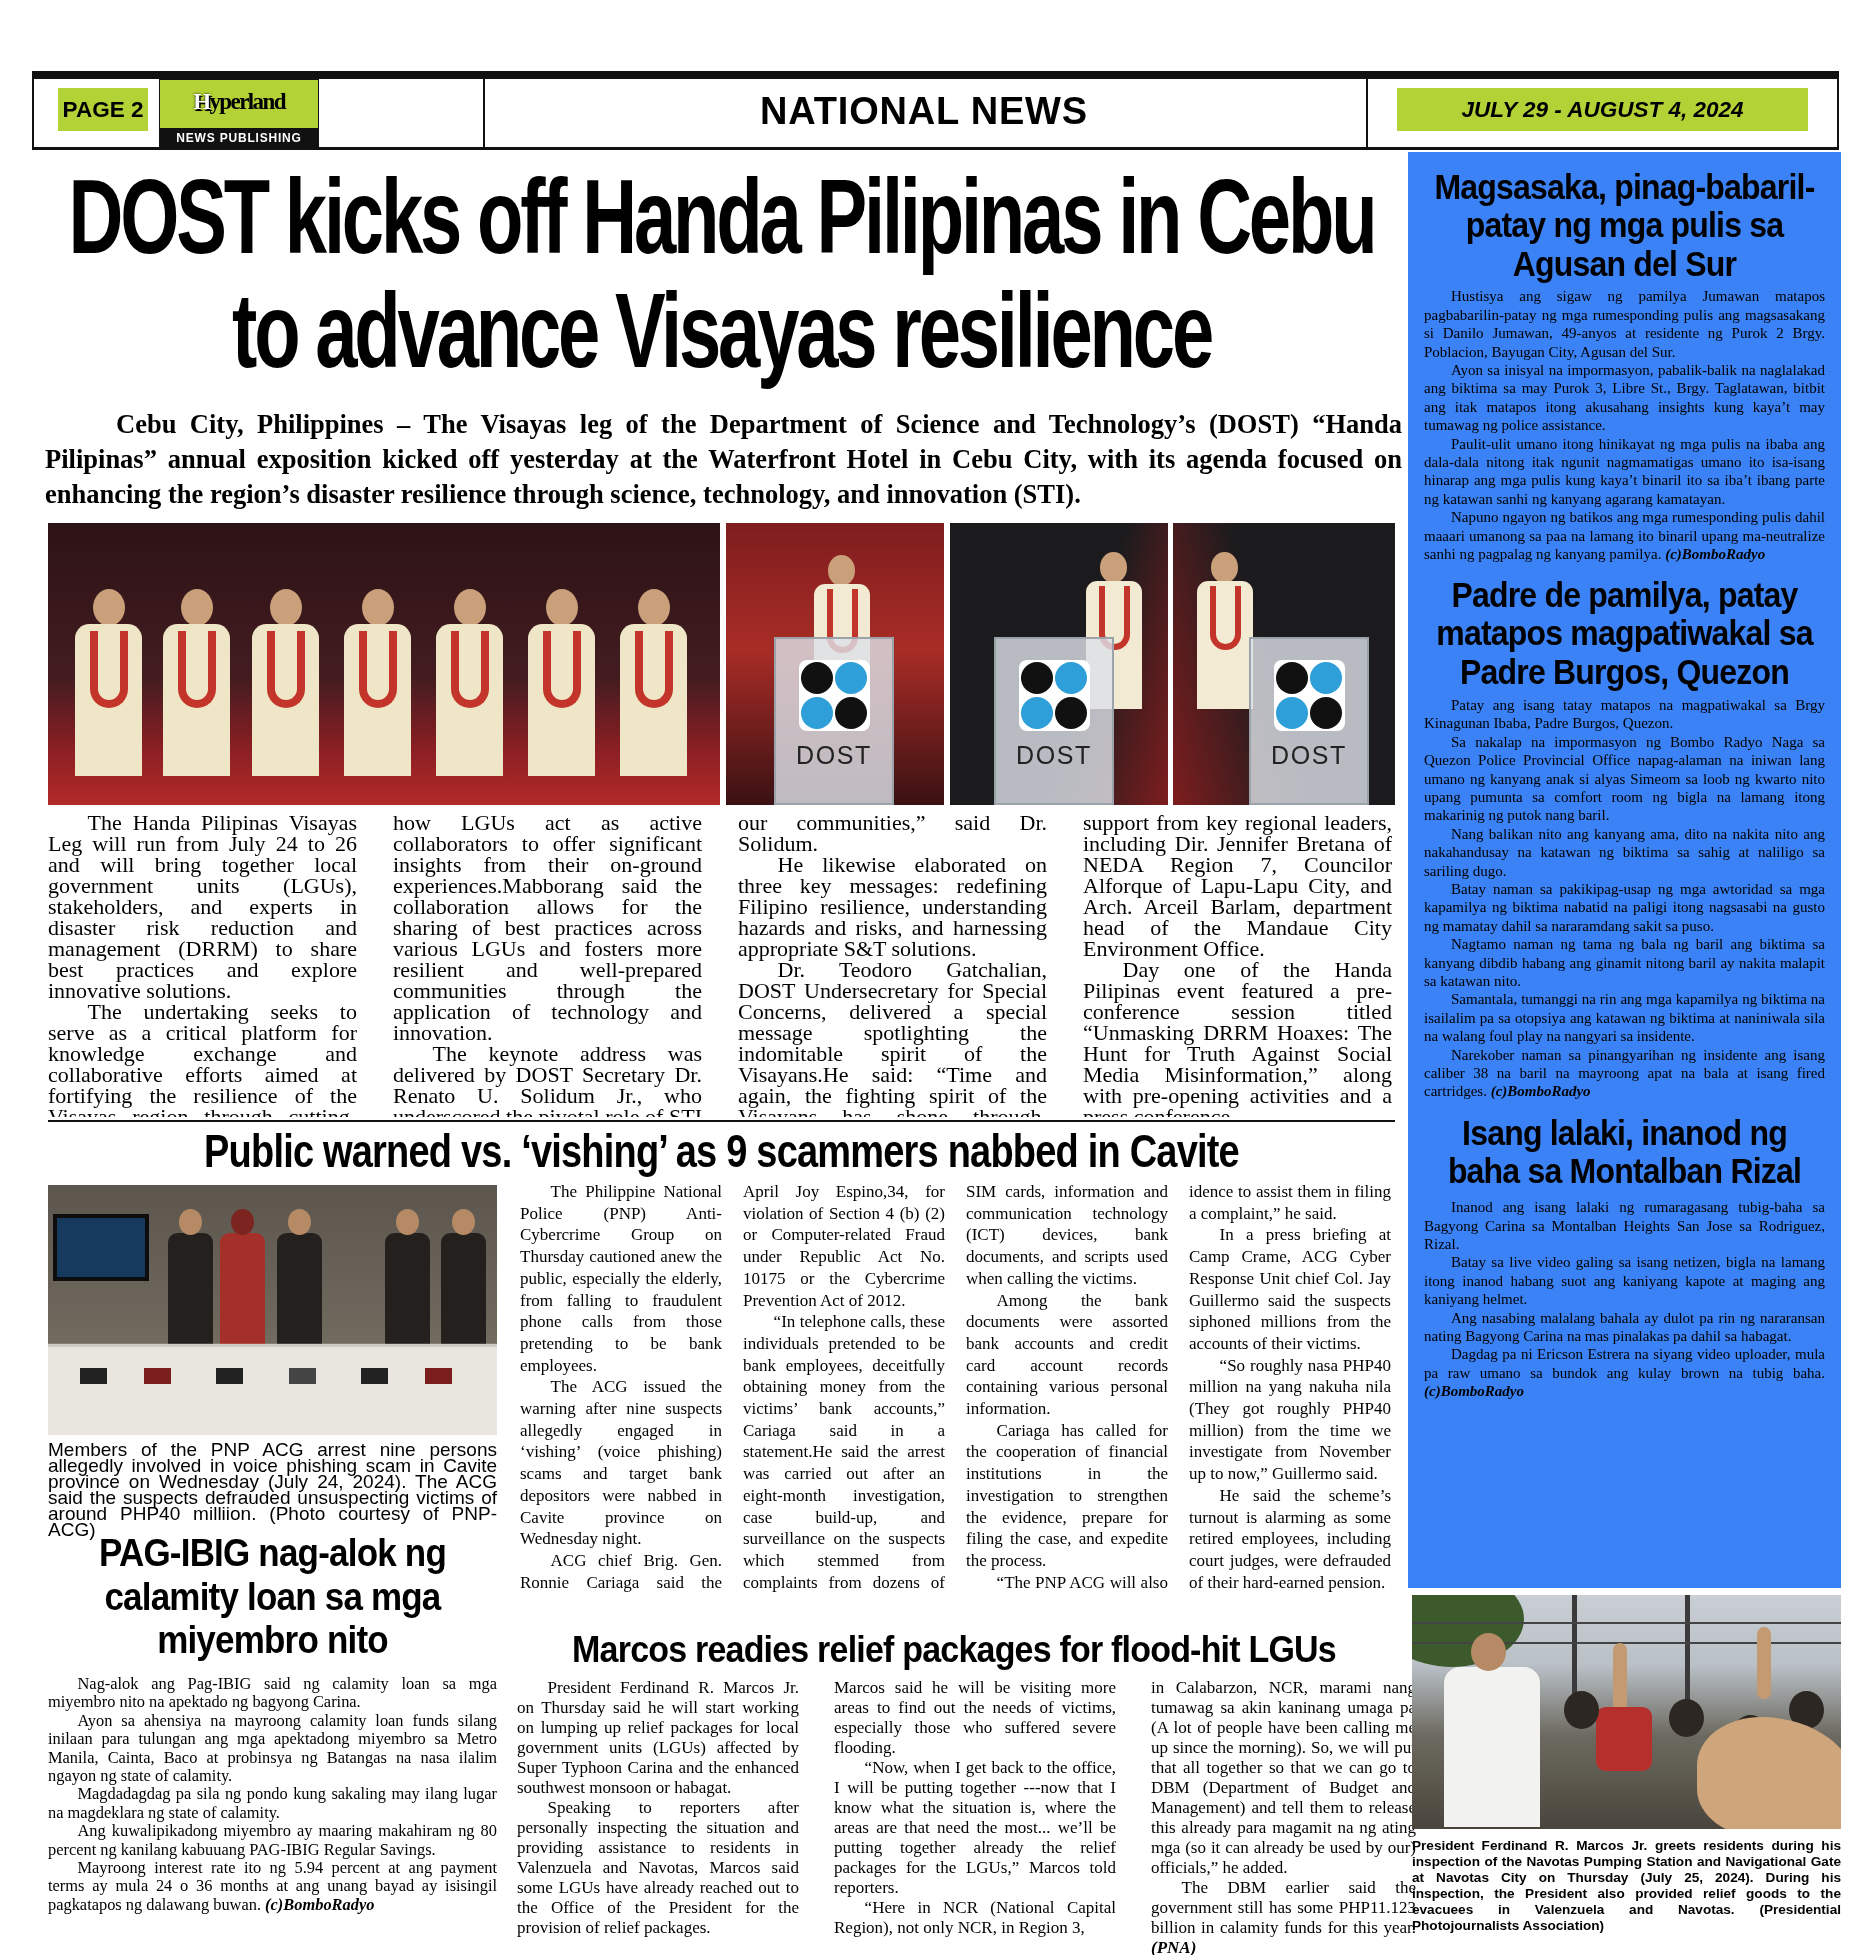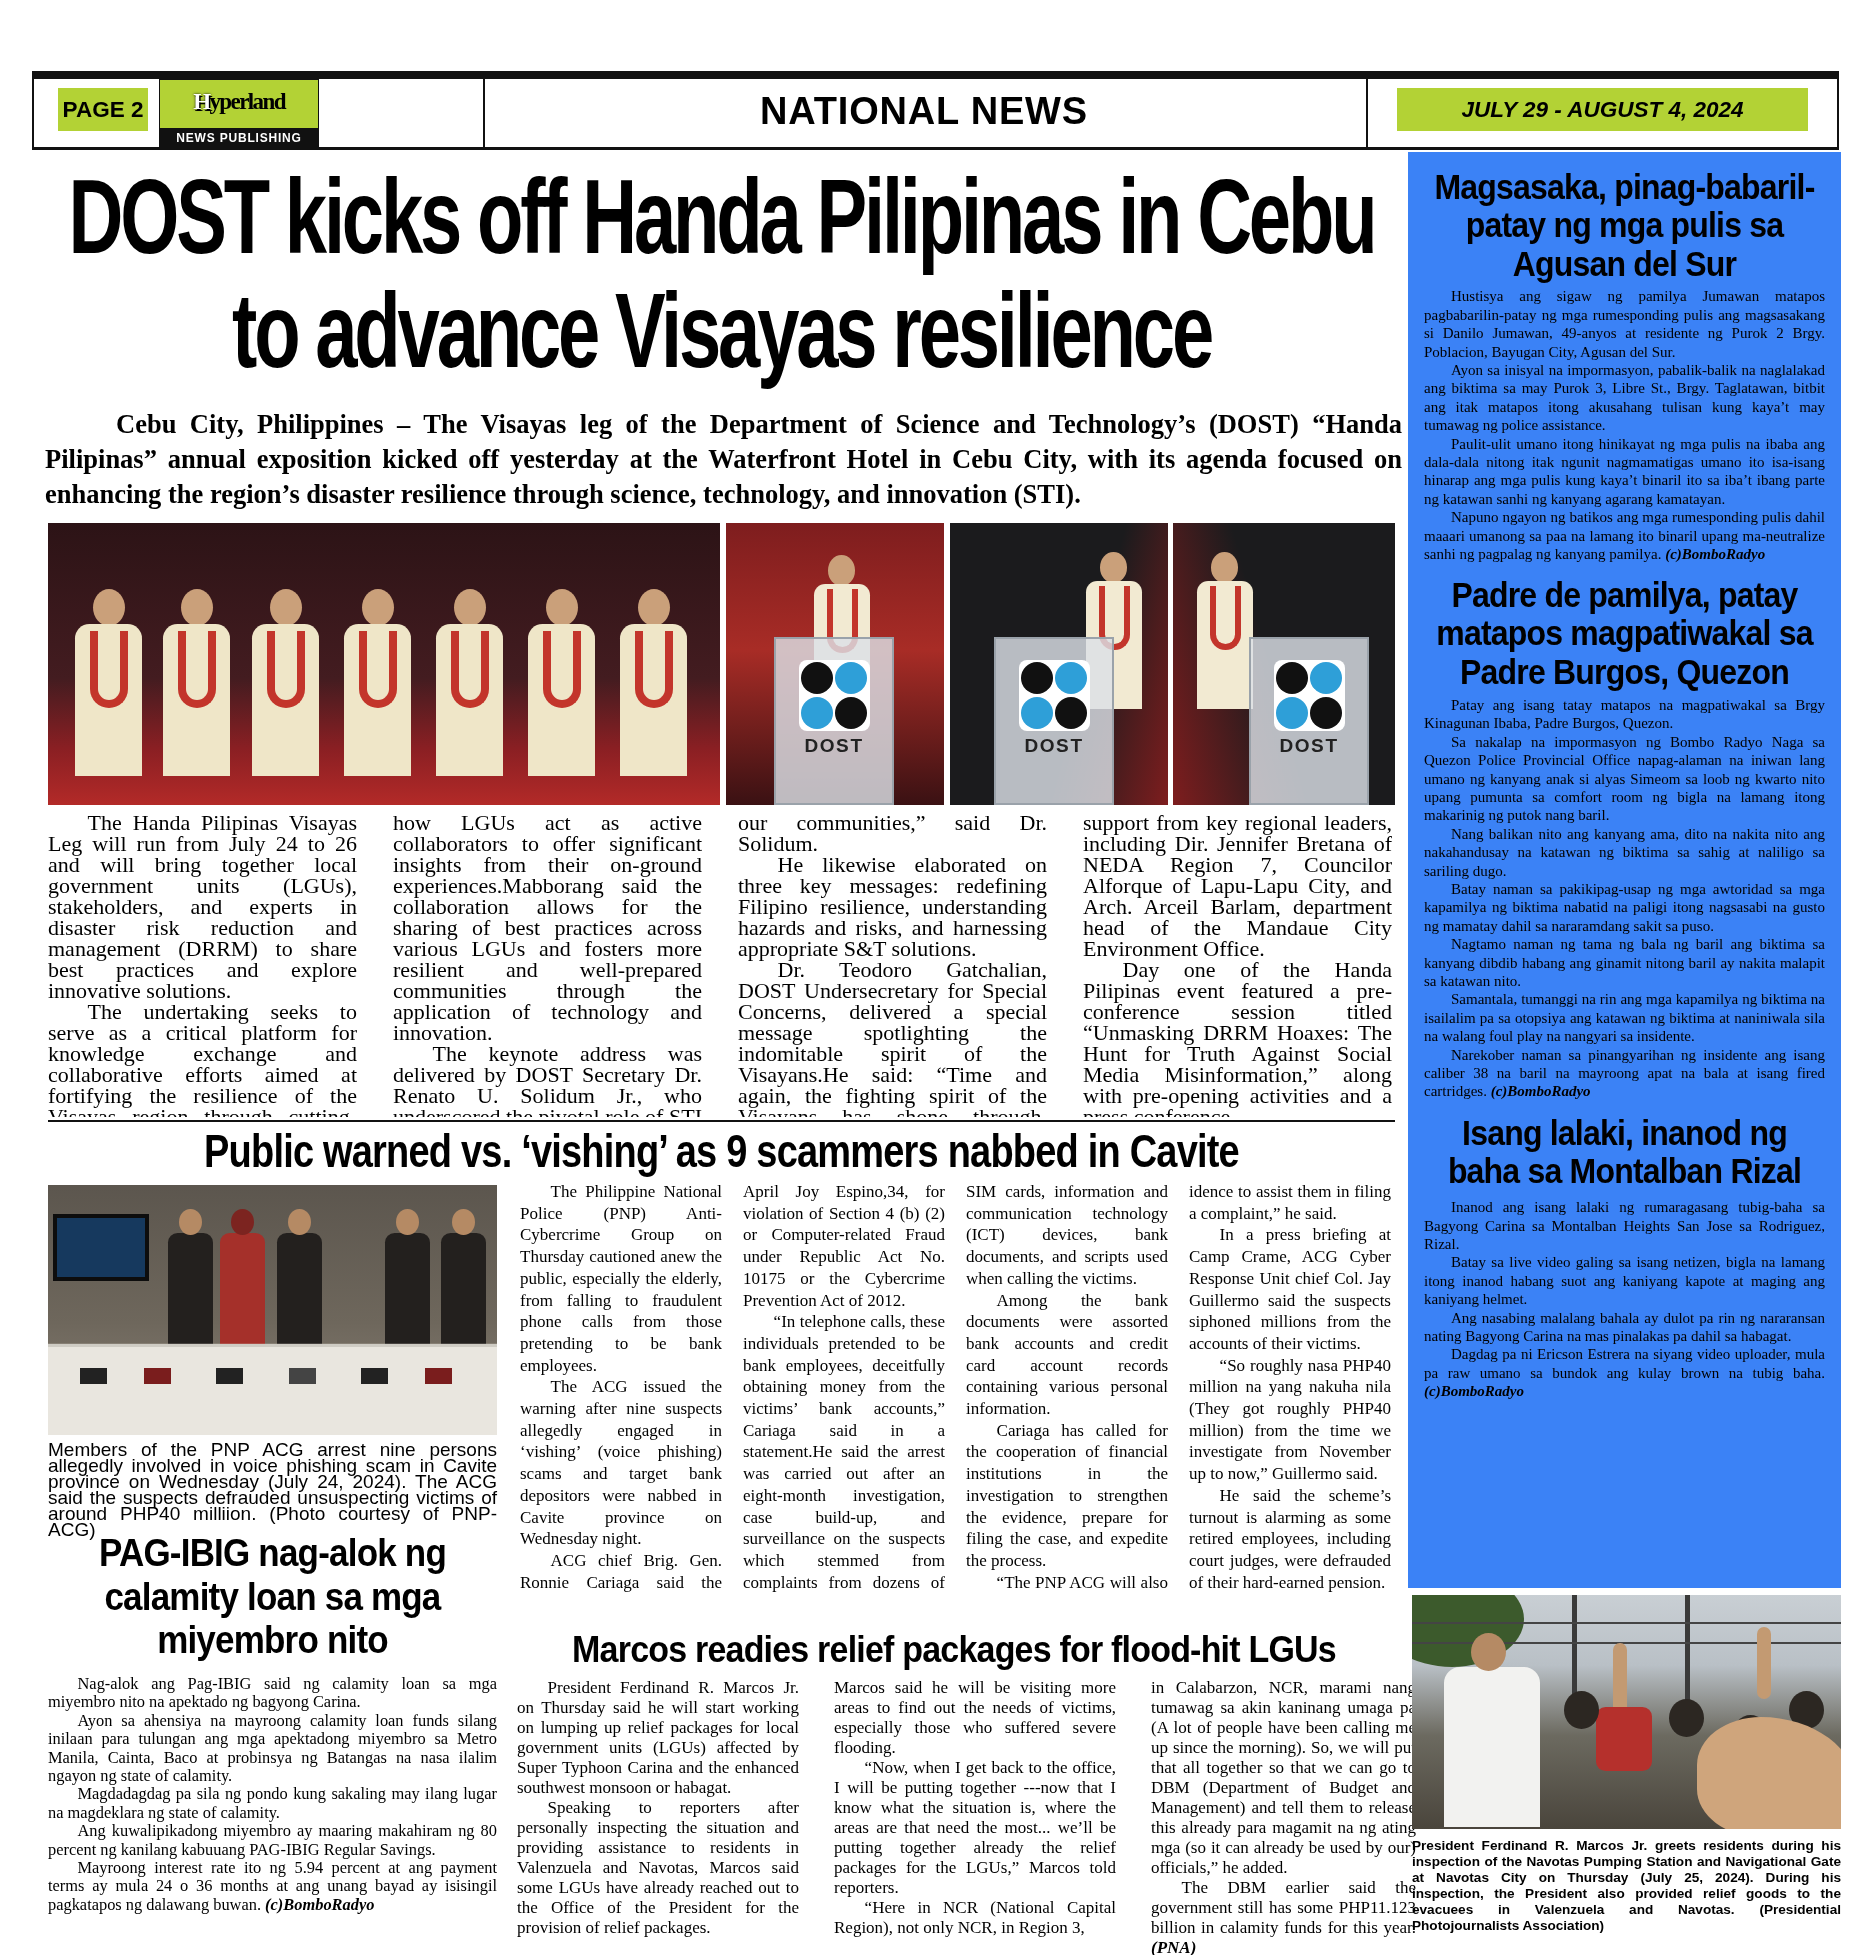--- a/index.html
+++ b/index.html
@@ -52,22 +52,22 @@
       border:6.4px solid #c3352b; border-top:none; }
   .podium { position:absolute; bottom:0; width:120px; height:168px; background:rgba(220,225,230,0.82);
       border:2.4px solid #9aa2aa; display:flex; flex-direction:column; align-items:center; }
   .dost-logo { margin-top:21px; position:relative; width:71px; height:71px; background:#fff; border-radius:8px; }
   .dost-logo i { position:absolute; width:32px; height:32px; border-radius:50%; }
   .dost-logo .tl { left:2.4px; top:2.4px;  background:#111; }
   .dost-logo .tr { right:2.4px; top:2.4px; background:#2e9fd8; }
   .dost-logo .bl { left:2.4px; bottom:2.4px; background:#2e9fd8; }
   .dost-logo .br { right:2.4px; bottom:2.4px; background:#111; }
   .dost-logo b { position:absolute; left:27px; top:27px; width:16px; height:16px; background:#fff; border-radius:50%; }
-  .podium-label { margin-top:4px; font-family:"Liberation Sans",sans-serif; font-weight:bold;
-      font-size:19px; color:#222; letter-spacing:1.6px; }
+  .podium-label { margin-top:10px; font-family:"Liberation Sans",sans-serif; font-weight:normal;
+      font-size:25px; color:#222; letter-spacing:1.6px; }
 
   
   .col { position:absolute; text-align:justify; overflow:hidden; }
   .col .para, .flowtext .para { text-indent:1.8em; }
   .col .para.noindent, .flowtext .para.noindent { text-indent:0; }
   .dost-col { top:812px; width:309px; height:305px; font-size:22px; line-height:21px; }
   .credit { font-weight:bold; font-style:italic; }
 
   .rule2 { position:absolute; left:48px; top:1120px; width:1347px; height:2.4px; background:#111; }
   .vishing-head { position:absolute; left:48px; top:1126px; width:1347px; text-align:center;
@@ -330,21 +330,21 @@
     </div>
   <div class="col marcos-col" style="left:1151px; width:265px">
       <p class="para noindent">in Calabarzon, NCR, marami nang tumawag sa akin kaninang umaga pa (A lot of people have been calling me up since the morning). So, we will put that all together so that we can go to DBM (Department of Budget and Management) and tell them to release this already para magamit na ng ating mga (so it can already be used by our) officials,” he added.</p>
       <p class="para">The DBM earlier said the government still has some PHP11.123 billion in calamity funds for this year.<span class="credit"> (PNA)</span></p>
     </div>
 
   <div class="sidebar">
     <div class="side-head">Magsasaka, pinag-babaril-patay ng mga pulis sa Agusan del Sur</div>
     <div class="flowtext">
         <p class="para">Hustisya ang sigaw ng pamilya Jumawan matapos pagbabarilin-patay ng mga rumesponding pulis ang magsasakang si Danilo Jumawan, 49-anyos at residente ng Purok 2 Brgy. Poblacion, Bayugan City, Agusan del Sur.</p>
-        <p class="para">Ayon sa inisyal na impormasyon, pabalik-balik na naglalakad ang biktima sa may Purok 3, Libre St., Brgy. Taglatawan, bitbit ang itak matapos itong akusahang tulisan kung kaya’t may tumawag ng police assistance.</p>
+        <p class="para">Ayon sa inisyal na impormasyon, pabalik-balik na naglalakad ang biktima sa may Purok 3, Libre St., Brgy. Taglatawan, bitbit ang itak matapos itong akusahang insights kung kaya’t may tumawag ng police assistance.</p>
         <p class="para">Paulit-ulit umano itong hinikayat ng mga pulis na ibaba ang dala-dala nitong itak ngunit nagmamatigas umano ito isa-isang hinarap ang mga pulis kung kaya’t binaril ito sa iba’t ibang parte ng katawan sanhi ng kanyang agarang kamatayan.</p>
         <p class="para">Napuno ngayon ng batikos ang mga rumesponding pulis dahil maaari umanong sa paa na lamang ito binaril upang ma-neutralize sanhi ng pagpalag ng kanyang pamilya.<span class="credit"> (c)BomboRadyo</span></p>
       </div>
     <div class="side-head">Padre de pamilya, patay matapos magpatiwakal sa Padre Burgos, Quezon</div>
     <div class="flowtext">
         <p class="para">Patay ang isang tatay matapos na magpatiwakal sa Brgy Kinagunan Ibaba, Padre Burgos, Quezon.</p>
         <p class="para">Sa nakalap na impormasyon ng Bombo Radyo Naga sa Quezon Police Provincial Office napag-alaman na iniwan lang umano ng kanyang anak si alyas Simeom sa loob ng kwarto nito upang pumunta sa comfort room ng bigla na lamang itong makarinig ng putok nang baril.</p>
         <p class="para">Nang balikan nito ang kanyang ama, dito na nakita nito ang nakahandusay na katawan ng biktima sa sahig at naliligo sa sariling dugo.</p>
         <p class="para">Batay naman sa pakikipag-usap ng mga awtoridad sa mga kapamilya ng biktima nabatid na paligi itong nagsasabi na gusto ng mamatay dahil sa nararamdang sakit sa puso.</p>
         <p class="para">Nagtamo naman ng tama ng bala ng baril ang biktima sa kanyang dibdib habang ang ginamit nitong baril ay nakita malapit sa katawan nito.</p>

